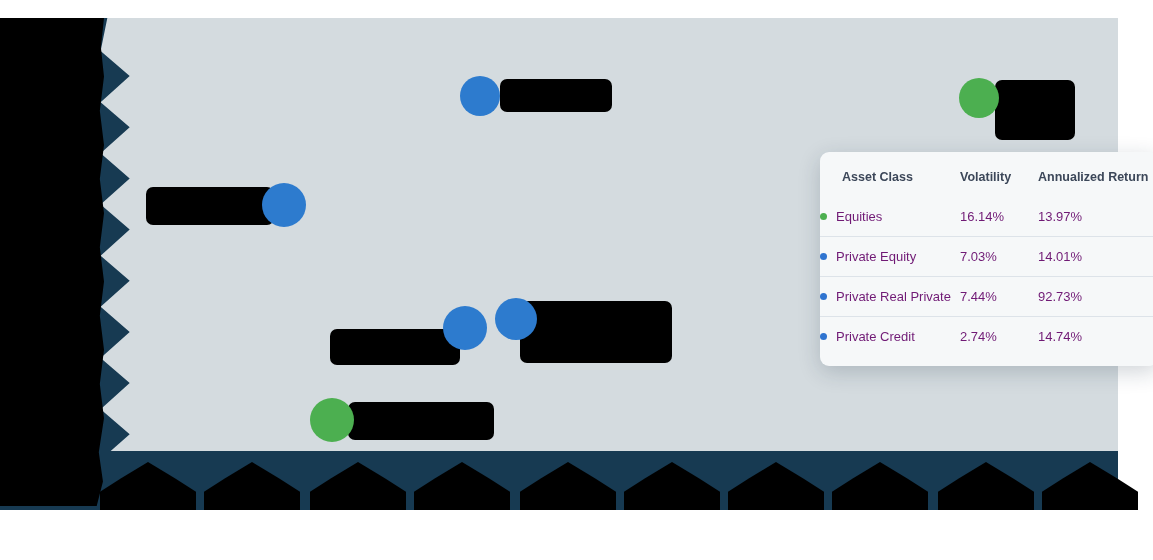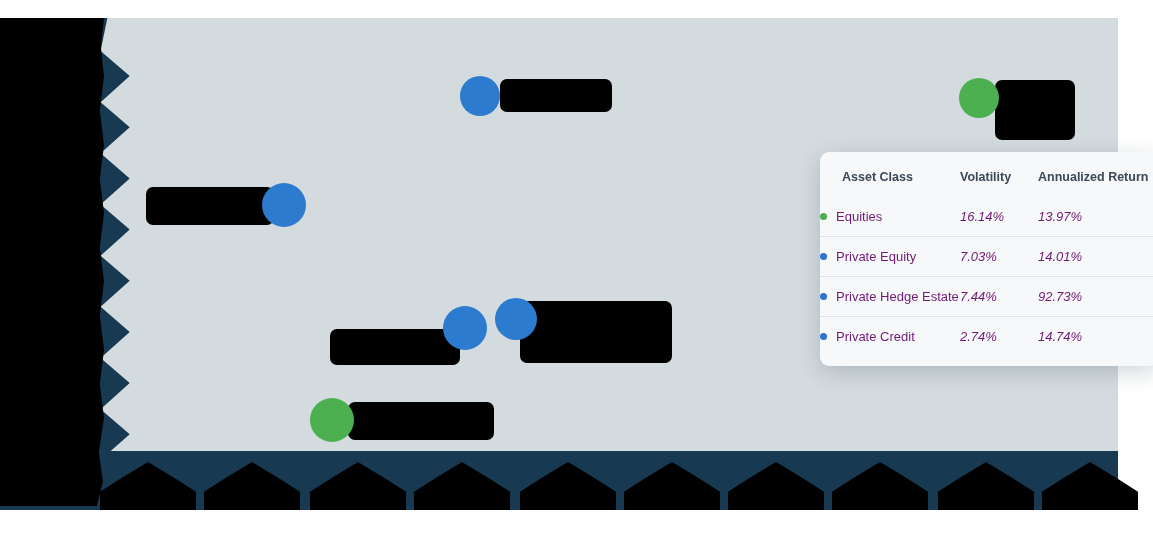--- a/index.html
+++ b/index.html
@@ -68,21 +68,21 @@
     font-size:12.5px;font-weight:bold;color:#3C4759;text-align:left;
     padding:18px 0 13px 0;white-space:nowrap;}
   table.asset-table th.c-name{padding-left:22px;}
   table.asset-table th.c-vol{width:78px;}
   table.asset-table th.c-ret{width:120px;}
   table.asset-table td{
     font-size:13px;color:#701a75;padding:12px 0;white-space:nowrap;
     border-top:1px solid rgba(200,210,220,.55);}
   table.asset-table tr:first-child td{border-top:none;}
   td.c-name{padding-left:22px;}
-  td.c-vol,td.c-ret{color:#5A6678;font-style:italic;}
+  td.c-vol,td.c-ret{color:#5A6678;}
   .swatch{display:inline-block;width:7px;height:7px;border-radius:50%;
     margin-right:9px;vertical-align:middle;position:relative;top:-1px;}
 </style>
 </head>
 <body>
 
 <div id="root">
 
   <div class="figure">
     <div class="navy-layer"></div>
@@ -132,21 +132,21 @@
             <td class="c-name"><span class="swatch" style="background: rgb(76, 175, 80);"></span><span>Equities</span></td>
             <td class="c-vol">16.14%</td>
             <td class="c-ret">13.97%</td>
           </tr>
           <tr>
             <td class="c-name"><span class="swatch" style="background: rgb(47, 116, 208);"></span><span>Private Equity</span></td>
             <td class="c-vol">7.03%</td>
             <td class="c-ret">14.01%</td>
           </tr>
           <tr>
-            <td class="c-name"><span class="swatch" style="background: rgb(47, 116, 208);"></span><span>Private Hedge Estate</span></td>
+            <td class="c-name"><span class="swatch" style="background: rgb(47, 116, 208);"></span><span>Private Real Private</span></td>
             <td class="c-vol">7.44%</td>
             <td class="c-ret">92.73%</td>
           </tr>
           <tr>
             <td class="c-name"><span class="swatch" style="background: rgb(47, 116, 208);"></span><span>Private Credit</span></td>
             <td class="c-vol">2.74%</td>
             <td class="c-ret">14.74%</td>
           </tr>
         </tbody>
     </table>

